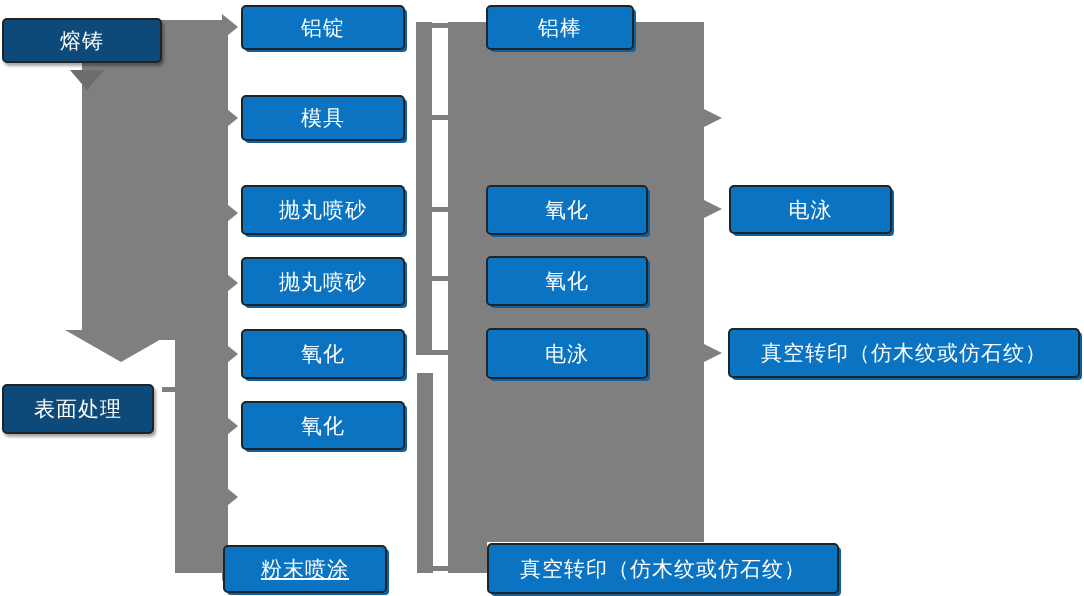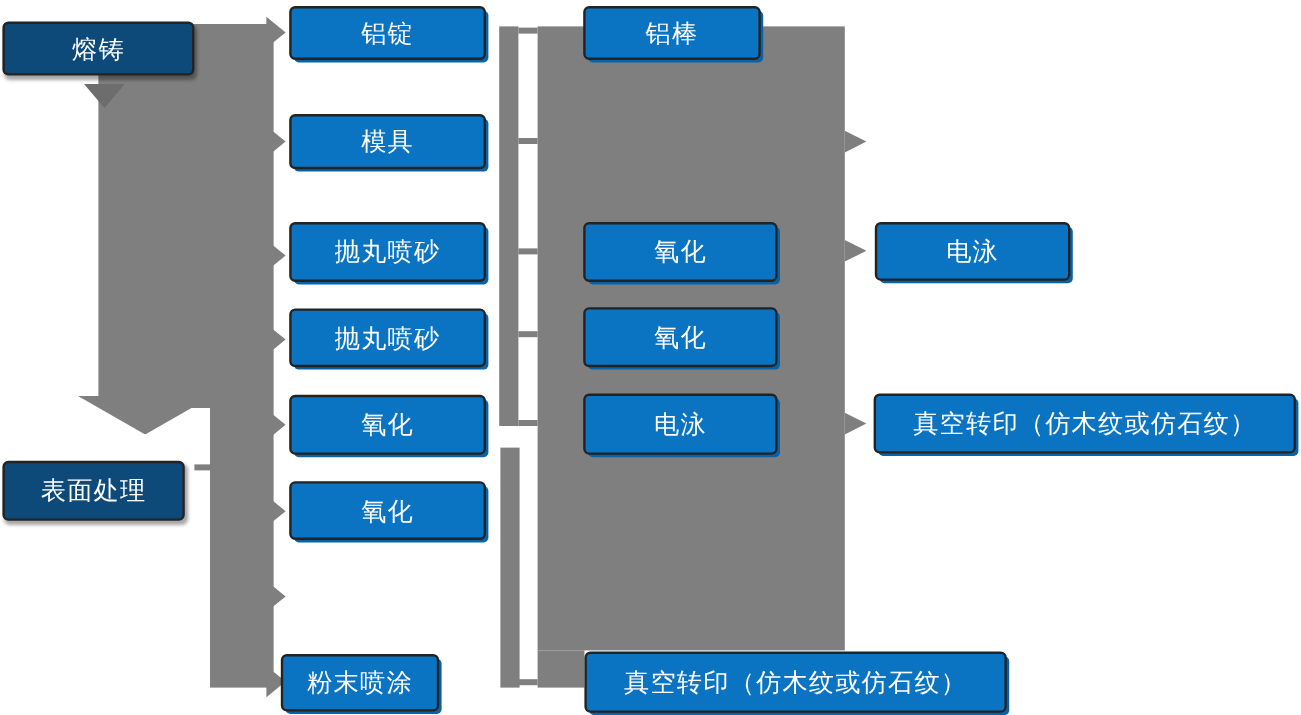--- a/index.html
+++ b/index.html
@@ -76,21 +76,21 @@
   </div>
   <div class="box blue" style="left:241px;top:257px;width:164px;height:49px;">
     <span>抛丸喷砂</span>
   </div>
   <div class="box blue" style="left:241px;top:329px;width:164px;height:50px;">
     <span>氧化</span>
   </div>
   <div class="box blue" style="left:241px;top:401px;width:164px;height:49px;">
     <span>氧化</span>
   </div>
-  <div class="box blue" style="left:234px;top:545px;width:132px;height:48px;">
+  <div class="box blue" style="left:223px;top:545px;width:164px;height:48px;text-decoration:underline;">
     <span>粉末喷涂</span>
   </div>
 
   <div class="box blue" style="left:486px;top:5px;width:148px;height:45px;">
     <span>铝棒</span>
   </div>
   <div class="box blue" style="left:486px;top:185px;width:162px;height:50px;">
     <span>氧化</span>
   </div>
   <div class="box blue" style="left:486px;top:256px;width:162px;height:50px;">

